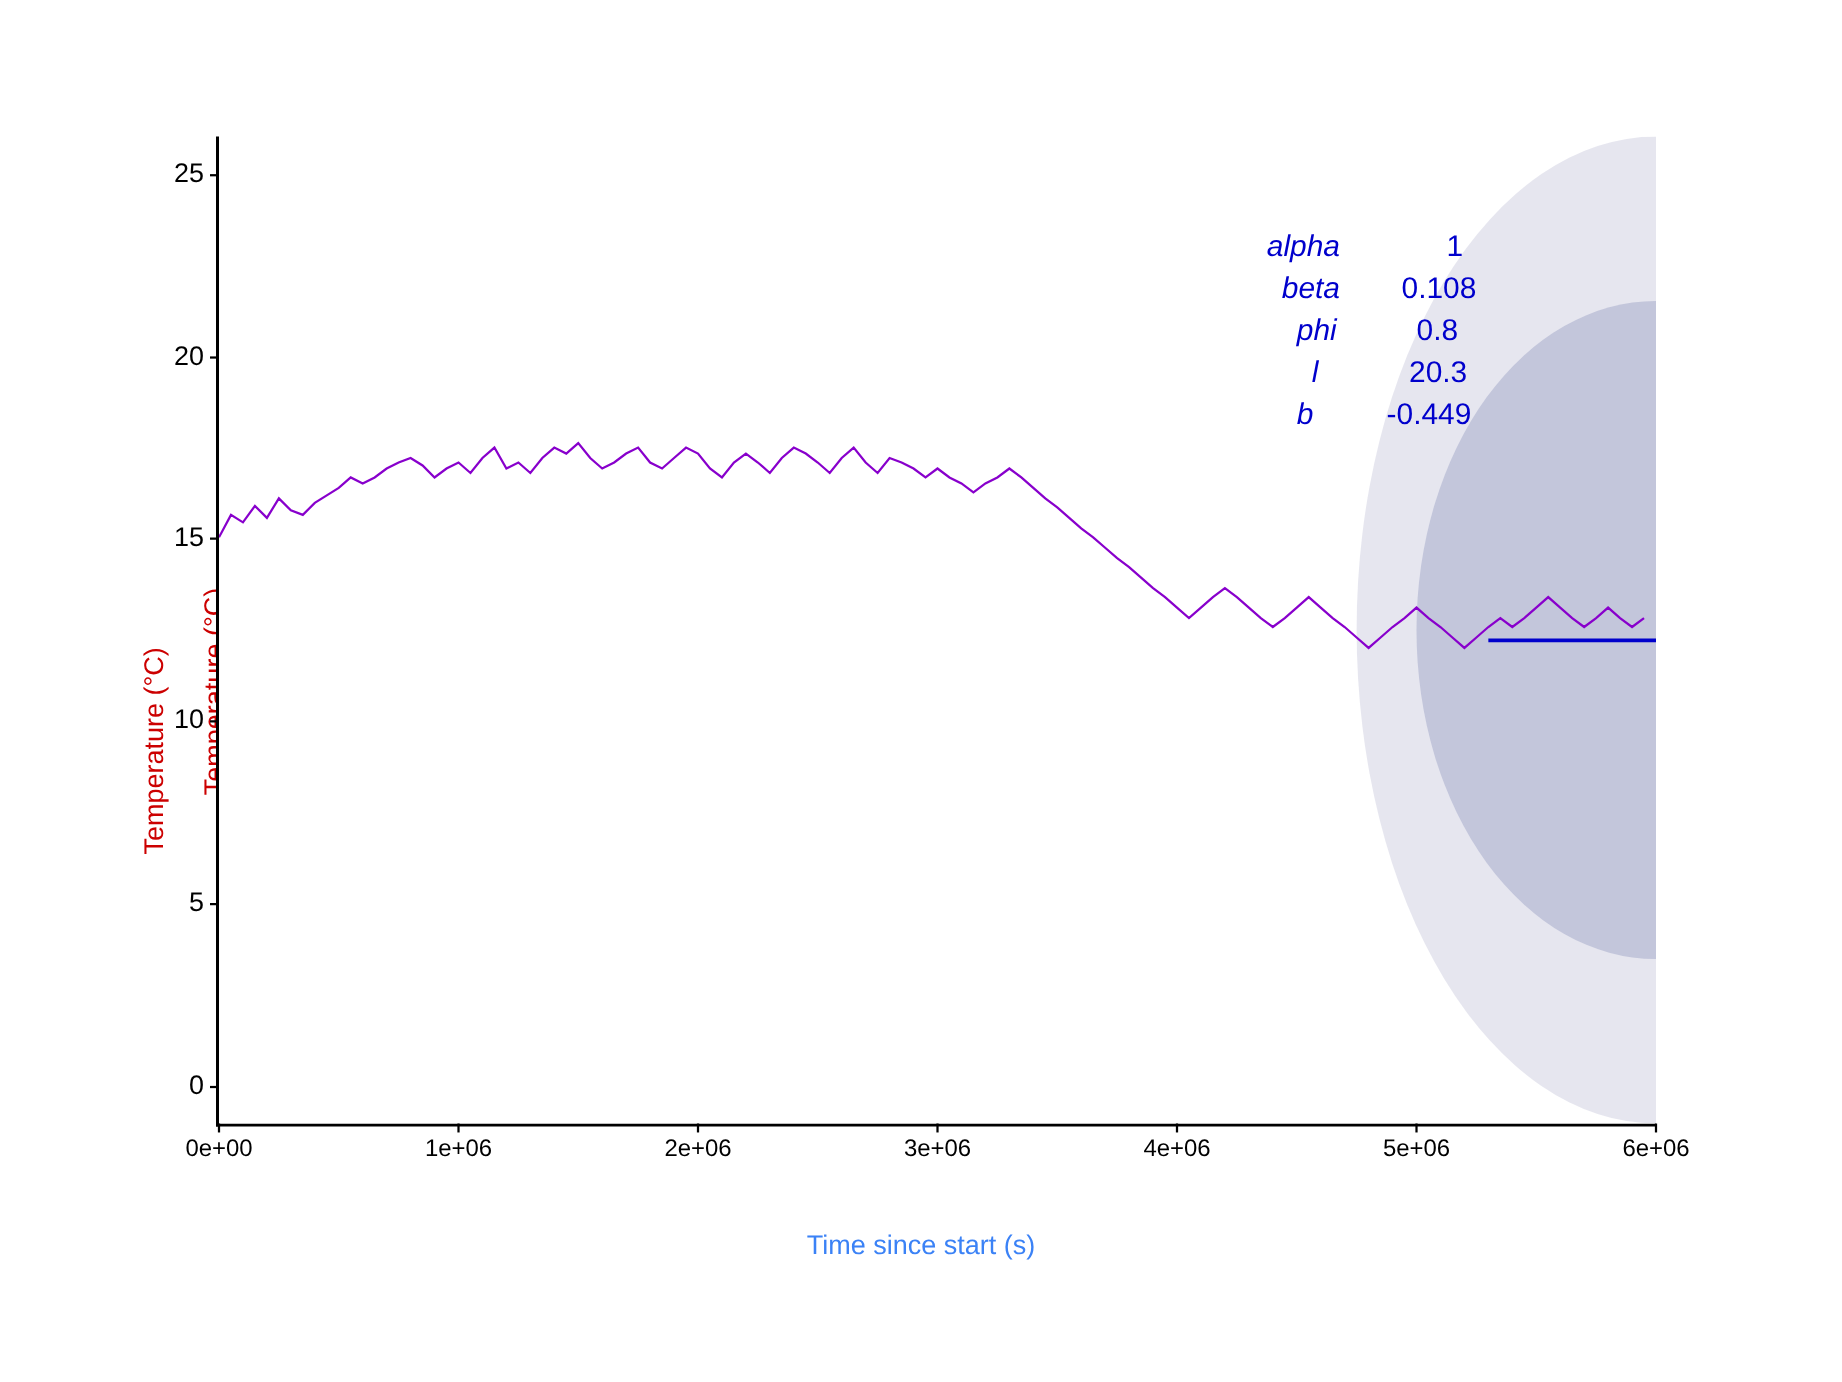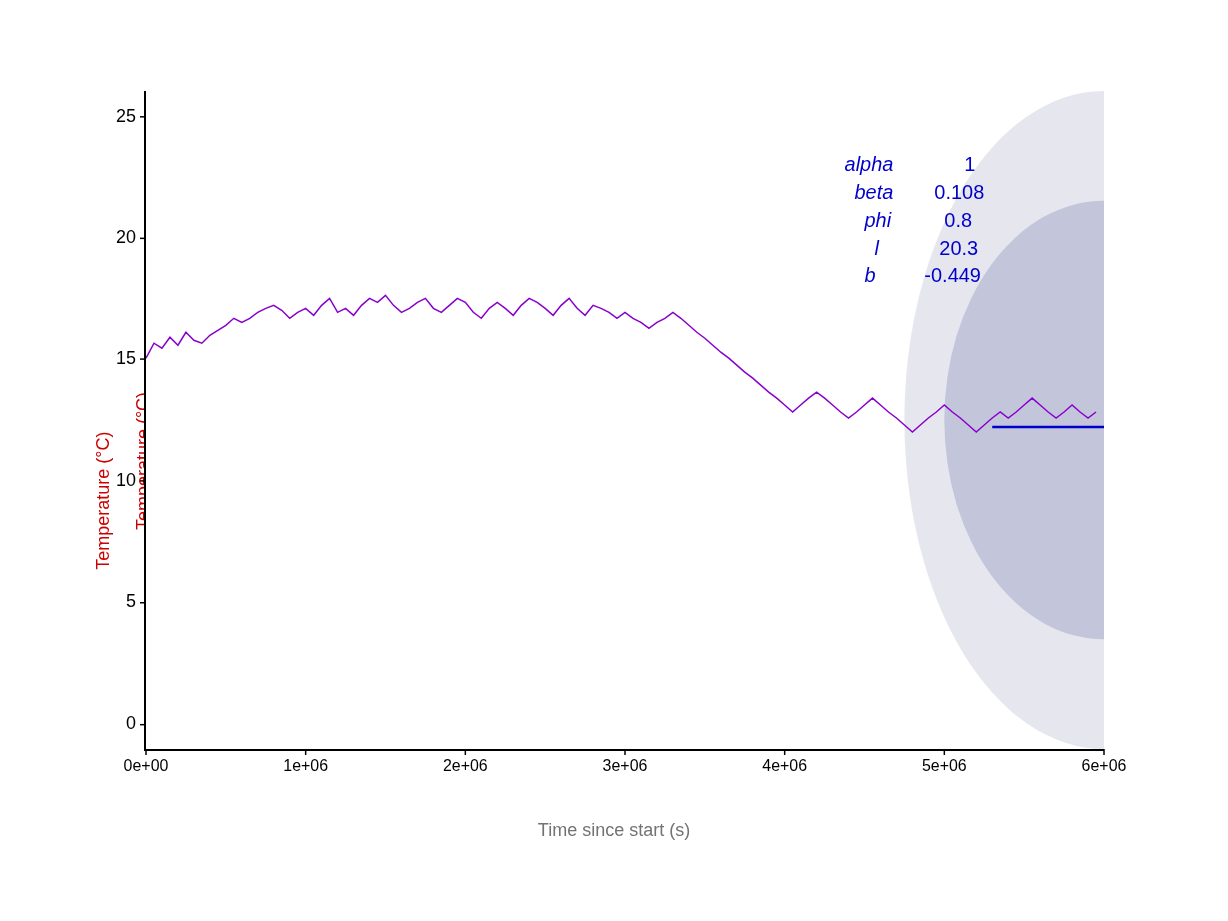--- a/index.html
+++ b/index.html
@@ -116,16 +116,16 @@
 
       <text x="720" y="192" font-size="20" fill="#0000cc" font-style="italic" font-family="Arial">b</text>
       <text x="780" y="192" font-size="20" fill="#0000cc" font-style="normal" font-family="Arial">-0.449</text>
     </svg>
   </div>
 
   <div style="position:absolute; left:-30px; top:calc(40px + 330px); transform:rotate(-90deg) translateX(-50%); font-size:18px; color:#cc0000; white-space:nowrap; transform-origin: center center;">
     <span>Temperature (°C)</span>
   </div>
 
-  <div style="position:absolute; bottom:30px; left:50%; transform:translateX(-50%); font-size:18px; color:#737373;">
+  <div style="position:absolute; bottom:30px; left:50%; transform:translateX(-50%); font-size:18px; color:#3b82f6;">
     <span>Time since start (s)</span>
   </div>
 </div>
 
 </body></html>

